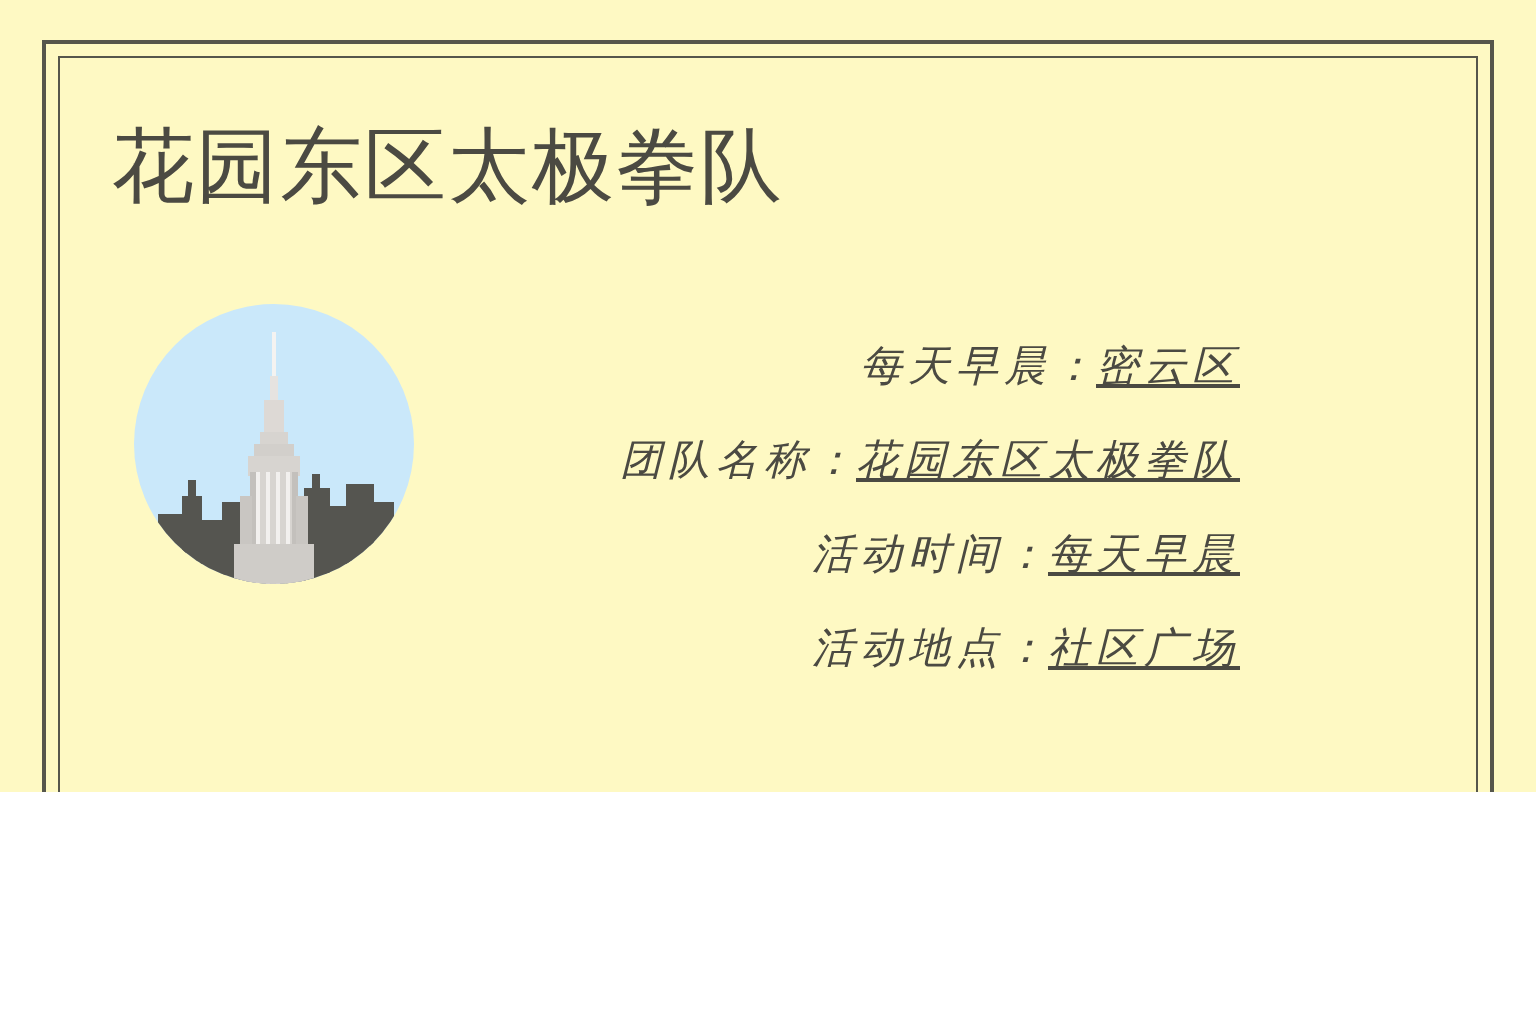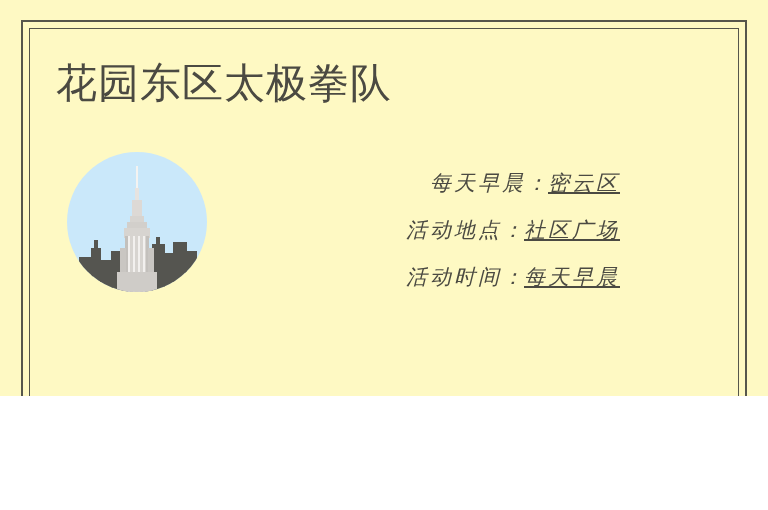--- a/index.html
+++ b/index.html
@@ -153,20 +153,23 @@
         <rect x="50" y="120" width="40" height="26" fill="#cfccc8"></rect>
       </g>
     </svg>
   </div>
 
   <div class="info-block">
     <div class="info-line">
       <span class="label">每天早晨</span><span class="sep">：</span><span class="value">密云区</span>
     </div>
     <div class="info-line">
-      <span class="label">活动地点</span><span class="sep">：</span><span class="value">社区广场</span>
+      <span class="label">团队名称</span><span class="sep">：</span><span class="value">花园东区太极拳队</span>
     </div>
     <div class="info-line">
       <span class="label">活动时间</span><span class="sep">：</span><span class="value">每天早晨</span>
+    </div>
+    <div class="info-line">
+      <span class="label">活动地点</span><span class="sep">：</span><span class="value">社区广场</span>
     </div>
   </div>
 
 </div>
 
 </body></html>

